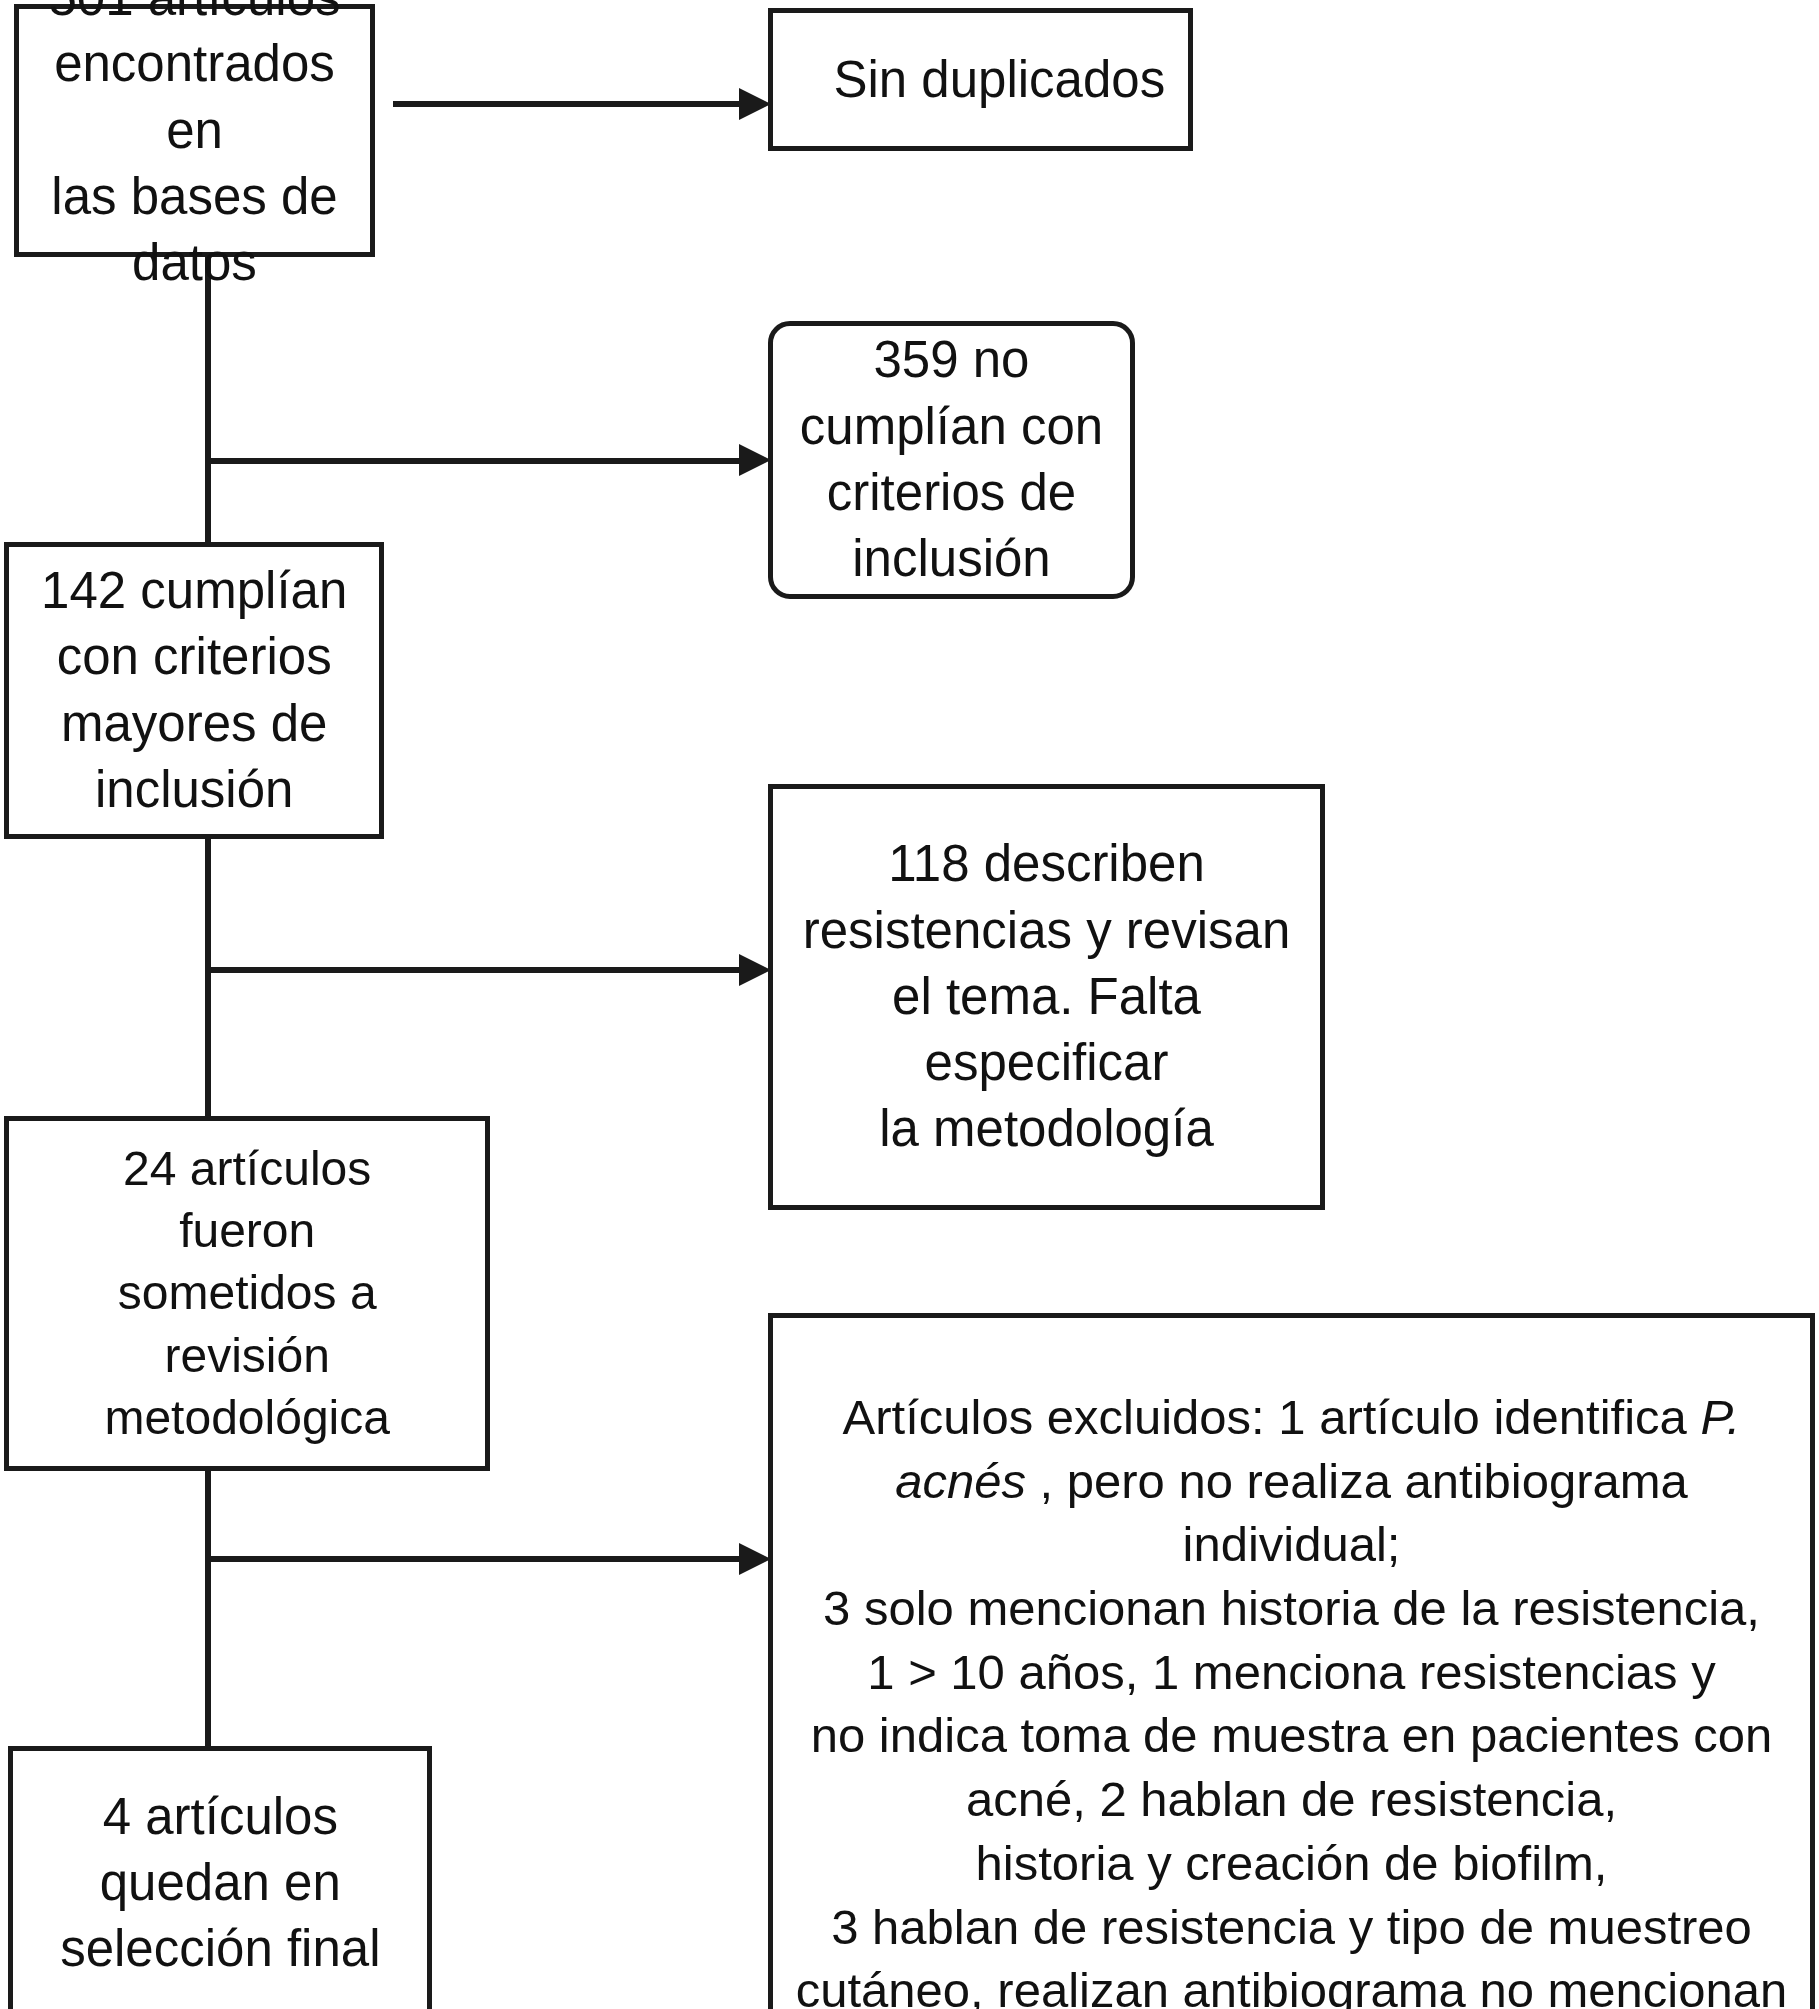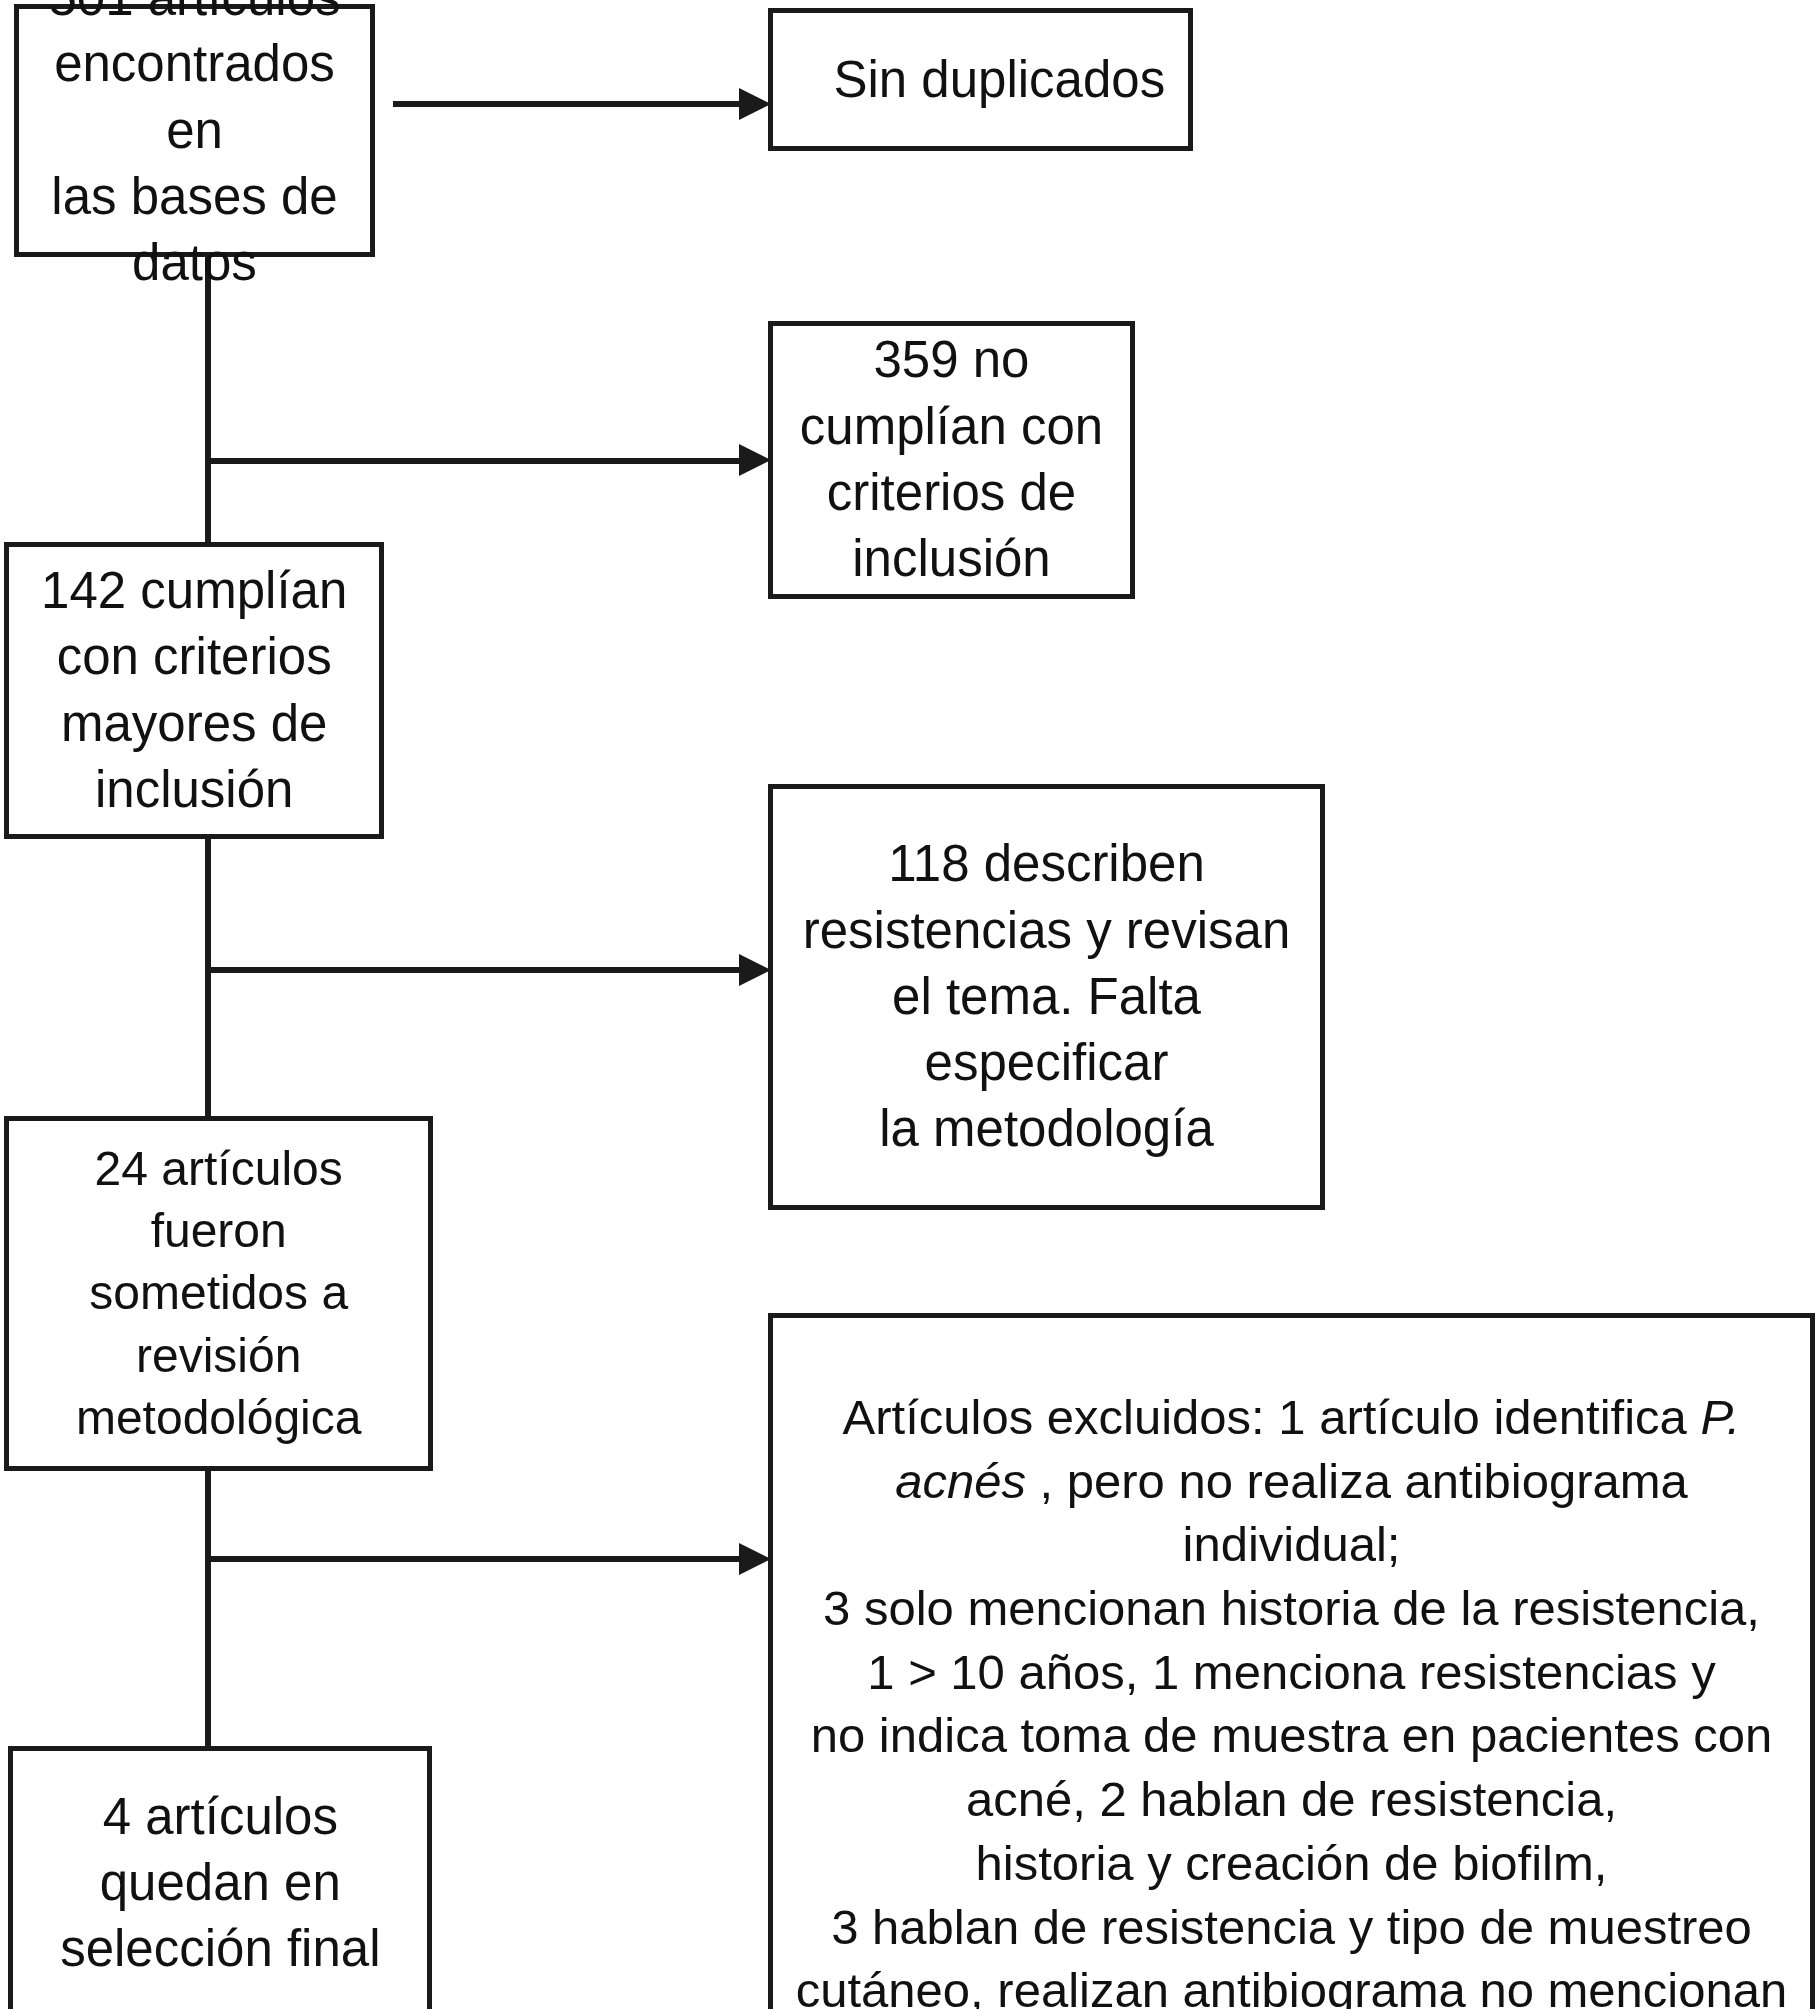--- a/index.html
+++ b/index.html
@@ -34,22 +34,22 @@
   .node-text {
     display: block;
     width: 100%;
     white-space: pre-line;
   }
 
   
   #n-found      { left: 14px;  top: 4.2px;    width: 361px;  height: 253px;  font-size: 51px; }
   #n-dup        { left: 768px; top: 8.3px;   width: 425px;  height: 143px;  font-size: 51px; padding-left: 46px; }
   #n-criteria   { left: 4.2px;   top: 542px;  width: 380px;  height: 297px;  font-size: 51px; justify-content: flex-end; }
-  #n-nocriteria { left: 768px; top: 321px;  width: 367px;  height: 278px;  font-size: 51px; }
-  #n-method     { left: 4.2px;   top: 1116px; width: 429px;  height: 355px;  font-size: 48px; }
+  #n-nocriteria { left: 768px; top: 321px;  width: 367px;  height: 278px;  font-size: 51px; border-radius: 22px; }
+  #n-method     { left: 4.2px;   top: 1116px; width: 486px;  height: 355px;  font-size: 48px; }
   #n-describe   { left: 768px; top: 768px;  width: 557px;  height: 426px;  font-size: 51px; margin-top: 16px; }
   #n-final      { left: 8.3px;  top: 1746px; width: 424px;  height: 274px;  font-size: 51px; }
   #n-excluded   { left: 768px; top: 1313px; width: 1047px; height: 708px;  font-size: 49px;
                   align-items: flex-start; padding-top: 68px; }
 
   
   .vline {
     position: absolute;
     background: #1a1a1a;
     width: 5.8px;

